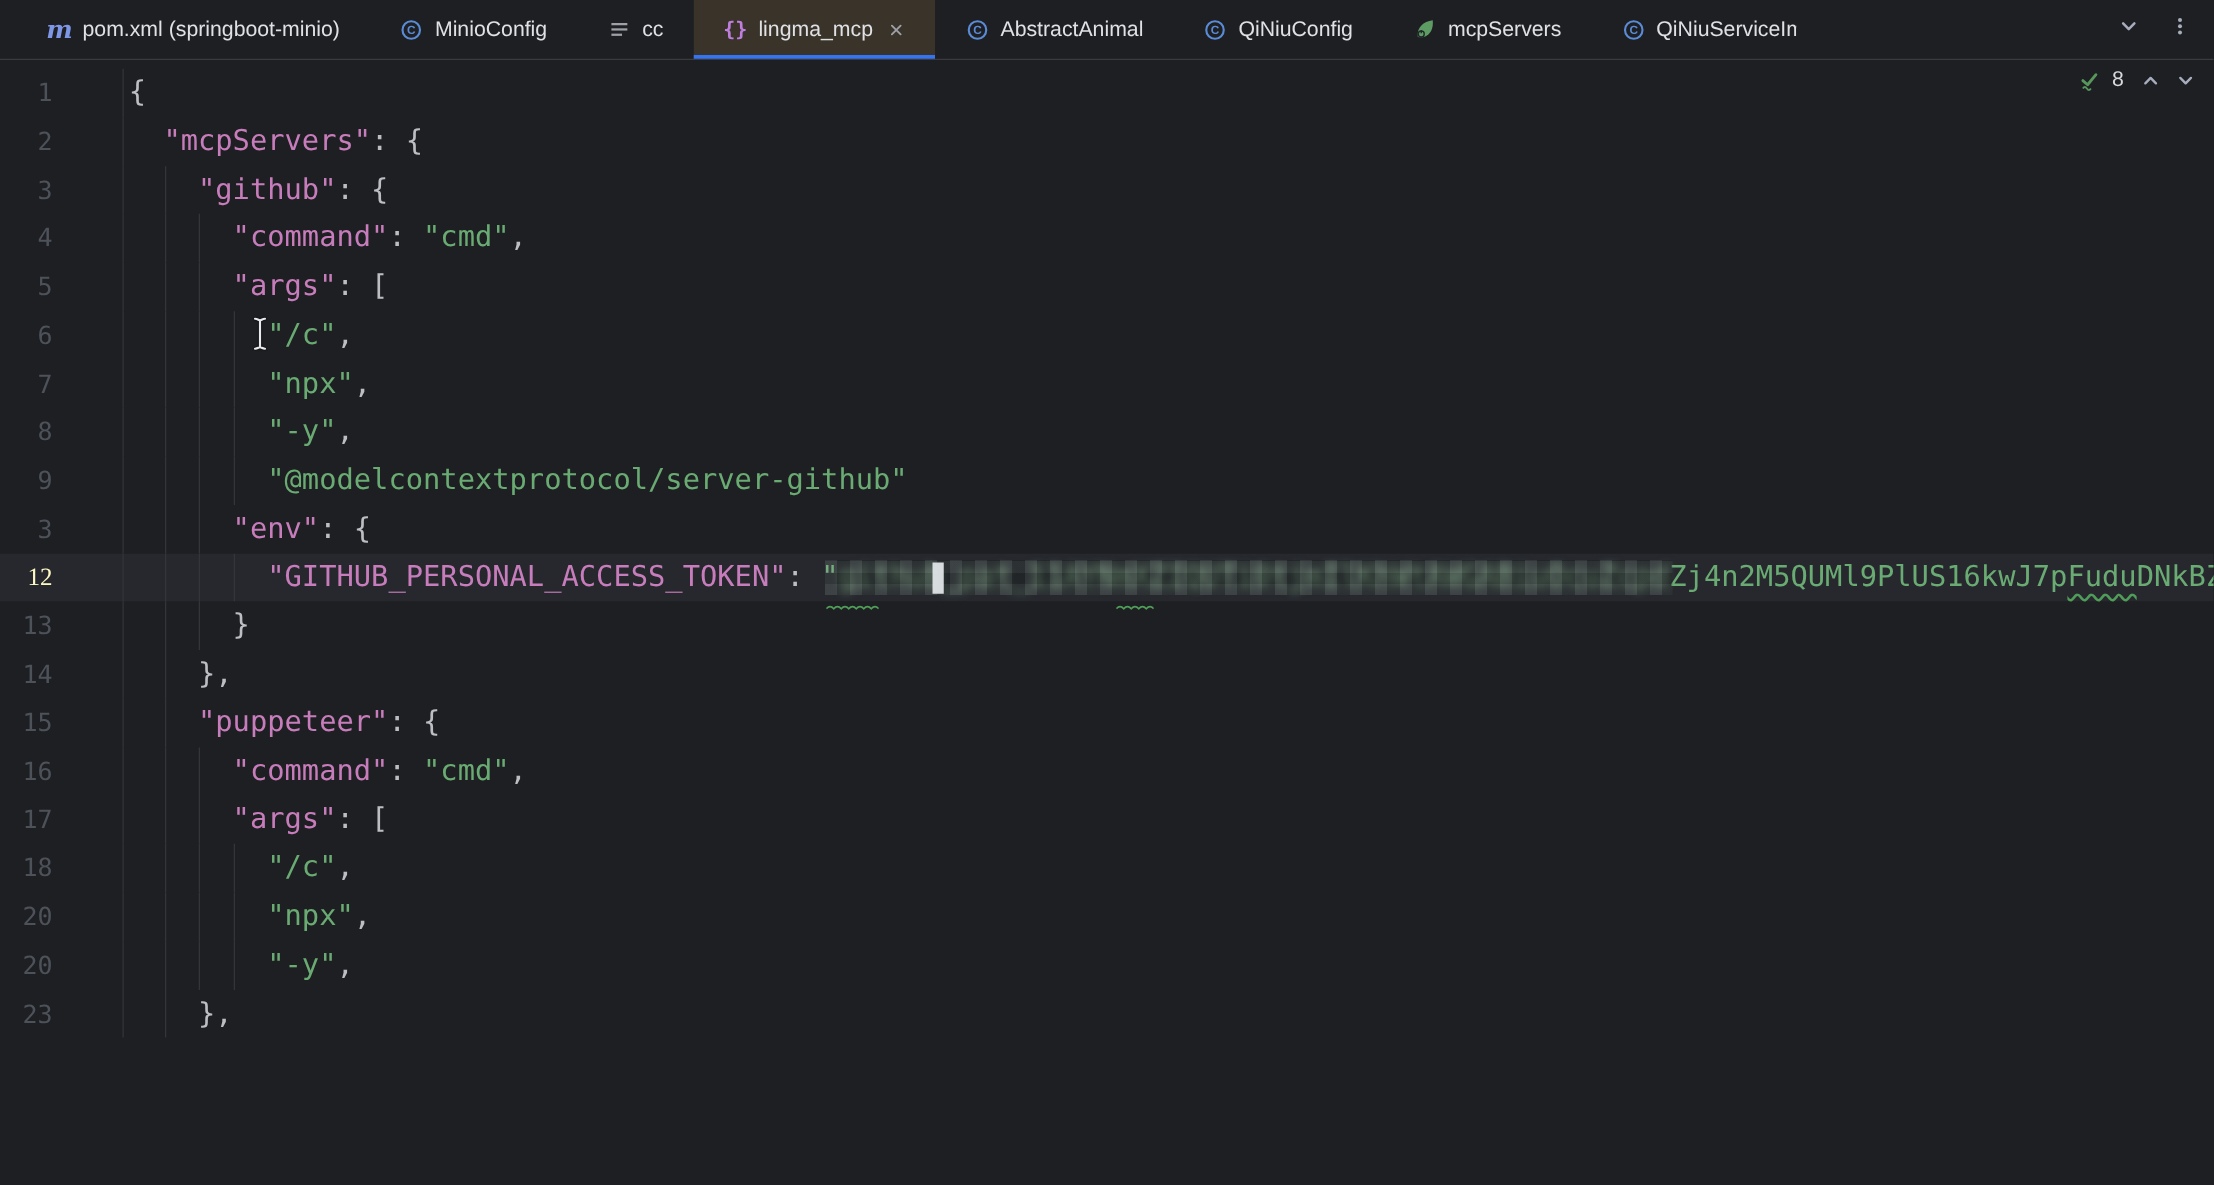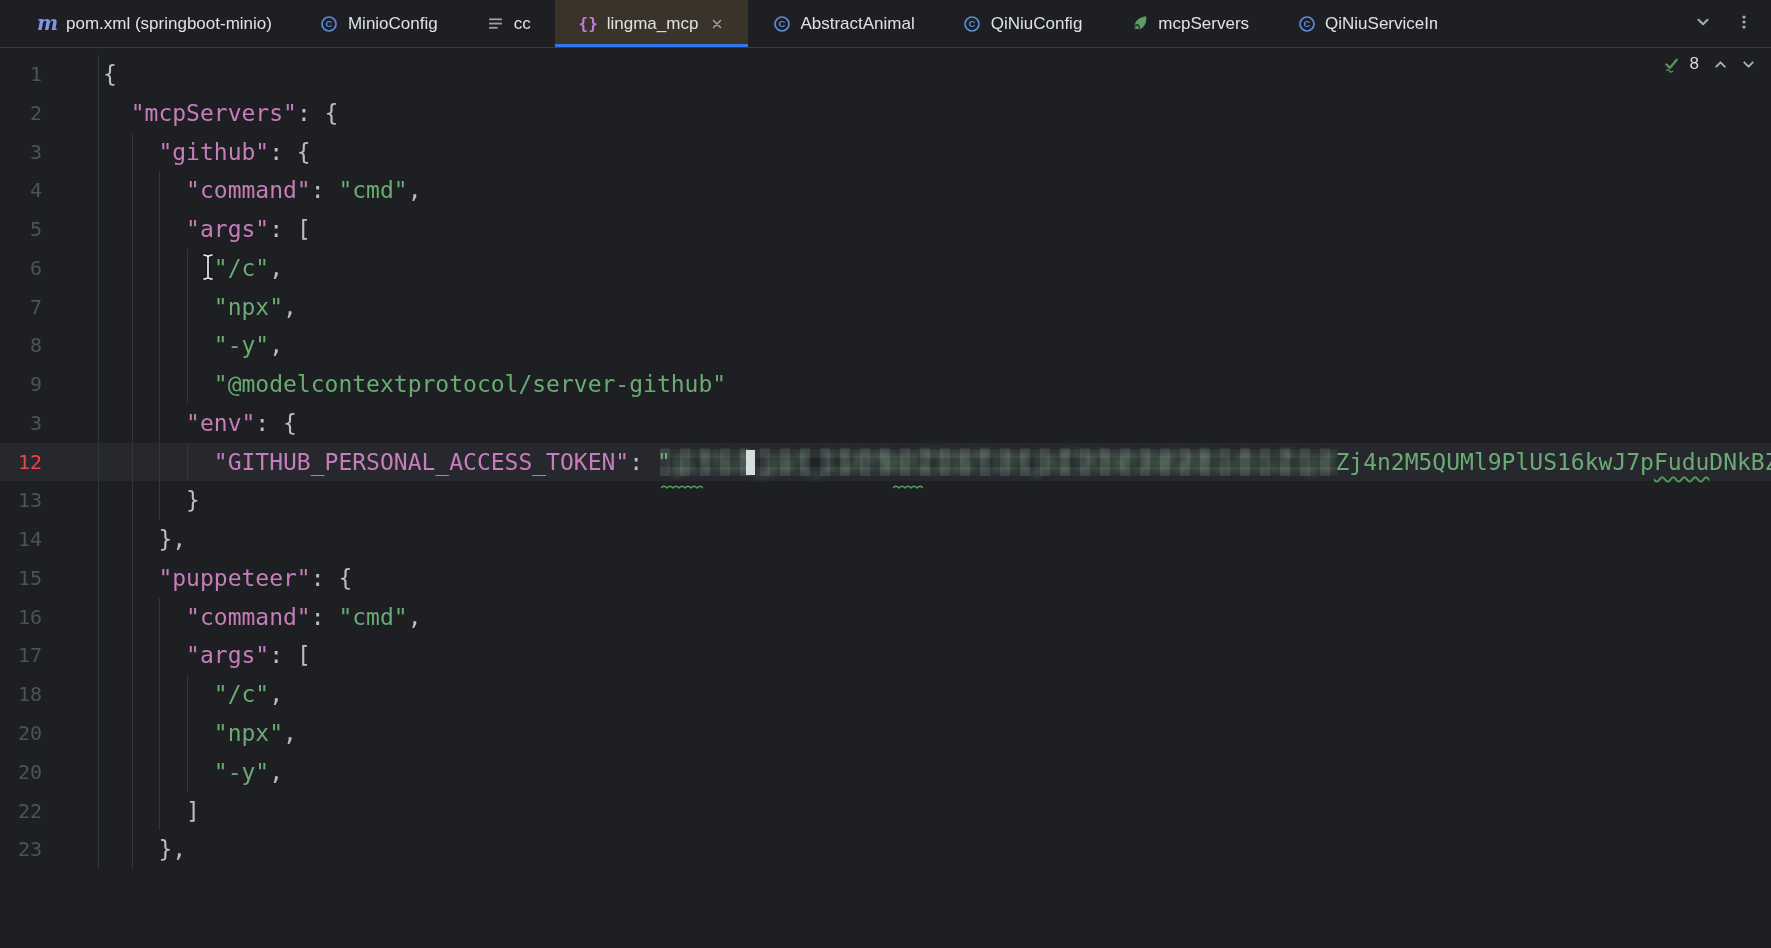--- a/index.html
+++ b/index.html
@@ -23,21 +23,21 @@
   .tab-controls{margin-left:auto;display:flex;align-items:center;gap:22px;padding:0 18px;}
   .tab-controls .ic{cursor:pointer;}
 
   
   .editor{position:relative;height:900px;background:#1e1f22;}
   .lines{padding-top:7px;}
   .line{display:flex;height:38.78px;position:relative;}
   .line.current{background:#26282e;}
   .gutter{flex:0 0 99px;box-sizing:border-box;border-right:1px solid #313438;text-align:right;
           padding-right:56px;color:#4d525a;font:20px/38.78px "DejaVu Sans Mono",monospace;}
-  .line.current .gutter{color:#ef4444;}
+  .line.current .gutter{color:#fef9c3;font-family:Liberation Serif, serif;}
   .code{white-space:pre;padding-left:4px;font:23px/38.78px "DejaVu Sans Mono",monospace;color:#bcbec4;}
   .tk-p{color:#bcbec4;}
   .tk-k{color:#c77dbb;}
   .tk-s{color:#6aab73;}
   .tk-sw{color:#6aab73;text-decoration:underline wavy #4f9d58 1.5px;text-underline-offset:6px;}
   .tk-cz{color:#7fa687;filter:blur(3.5px);}
   .guide{position:absolute;top:0;bottom:0;width:1px;background:#33353a;}
 
   
   .mosaic{position:absolute;left:660px;top:5px;width:678px;height:28px;pointer-events:none;
@@ -271,26 +271,20 @@
           <span class="guide" style="left: 159.384px;"></span>
           <span class="guide" style="left: 187.076px;"></span>
           <span class="code"><span class="tk-p">        </span><span class="tk-s">"npx"</span><span class="tk-p">,</span></span>
         </div>
         <div class="line">
           <span class="gutter">20</span>
           <span class="guide" style="left: 131.692px;"></span>
           <span class="guide" style="left: 159.384px;"></span>
           <span class="guide" style="left: 187.076px;"></span>
           <span class="code"><span class="tk-p">        </span><span class="tk-s">"-y"</span><span class="tk-p">,</span></span>
-        </div>
-        <div class="line">
-          <span class="gutter">22</span>
-          <span class="guide" style="left: 131.692px;"></span>
-          <span class="guide" style="left: 159.384px;"></span>
-          <span class="code"><span class="tk-p">      ]</span></span>
         </div>
         <div class="line">
           <span class="gutter">23</span>
           <span class="guide" style="left: 131.692px;"></span>
           <span class="code"><span class="tk-p">    },</span></span>
         </div>
       </div>
 
     <div class="inspect">
       <span class="ic">

